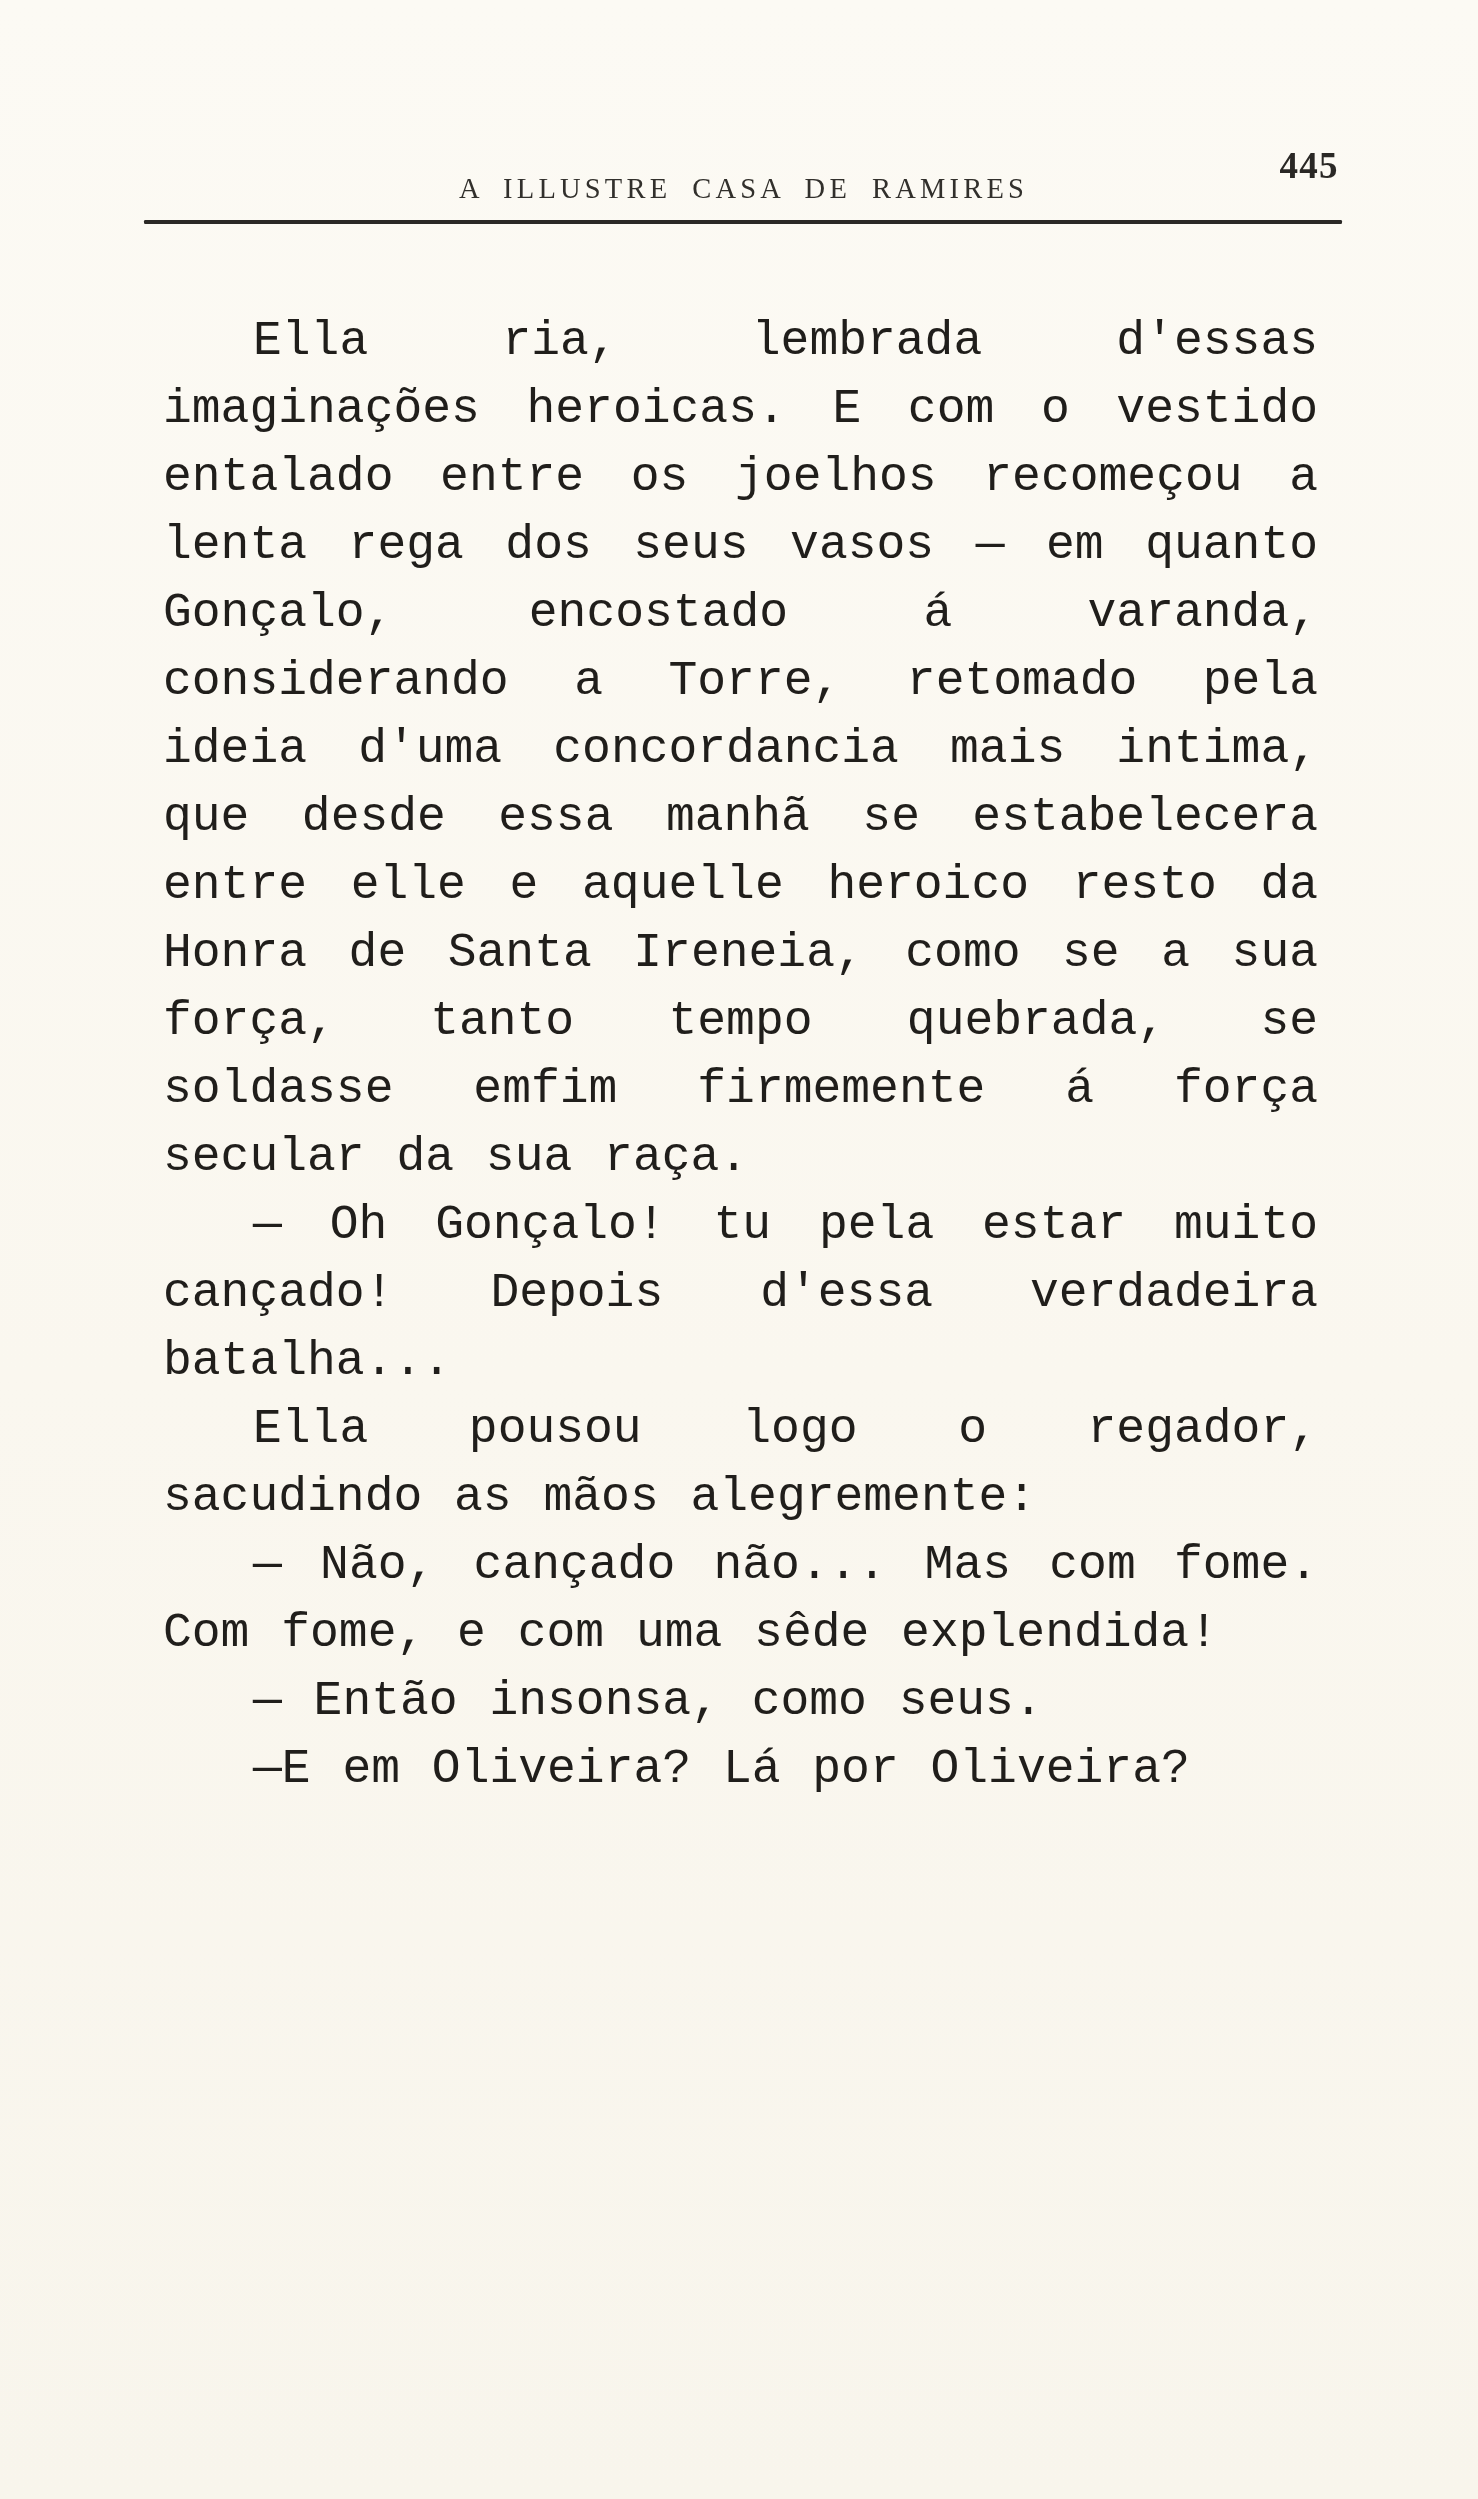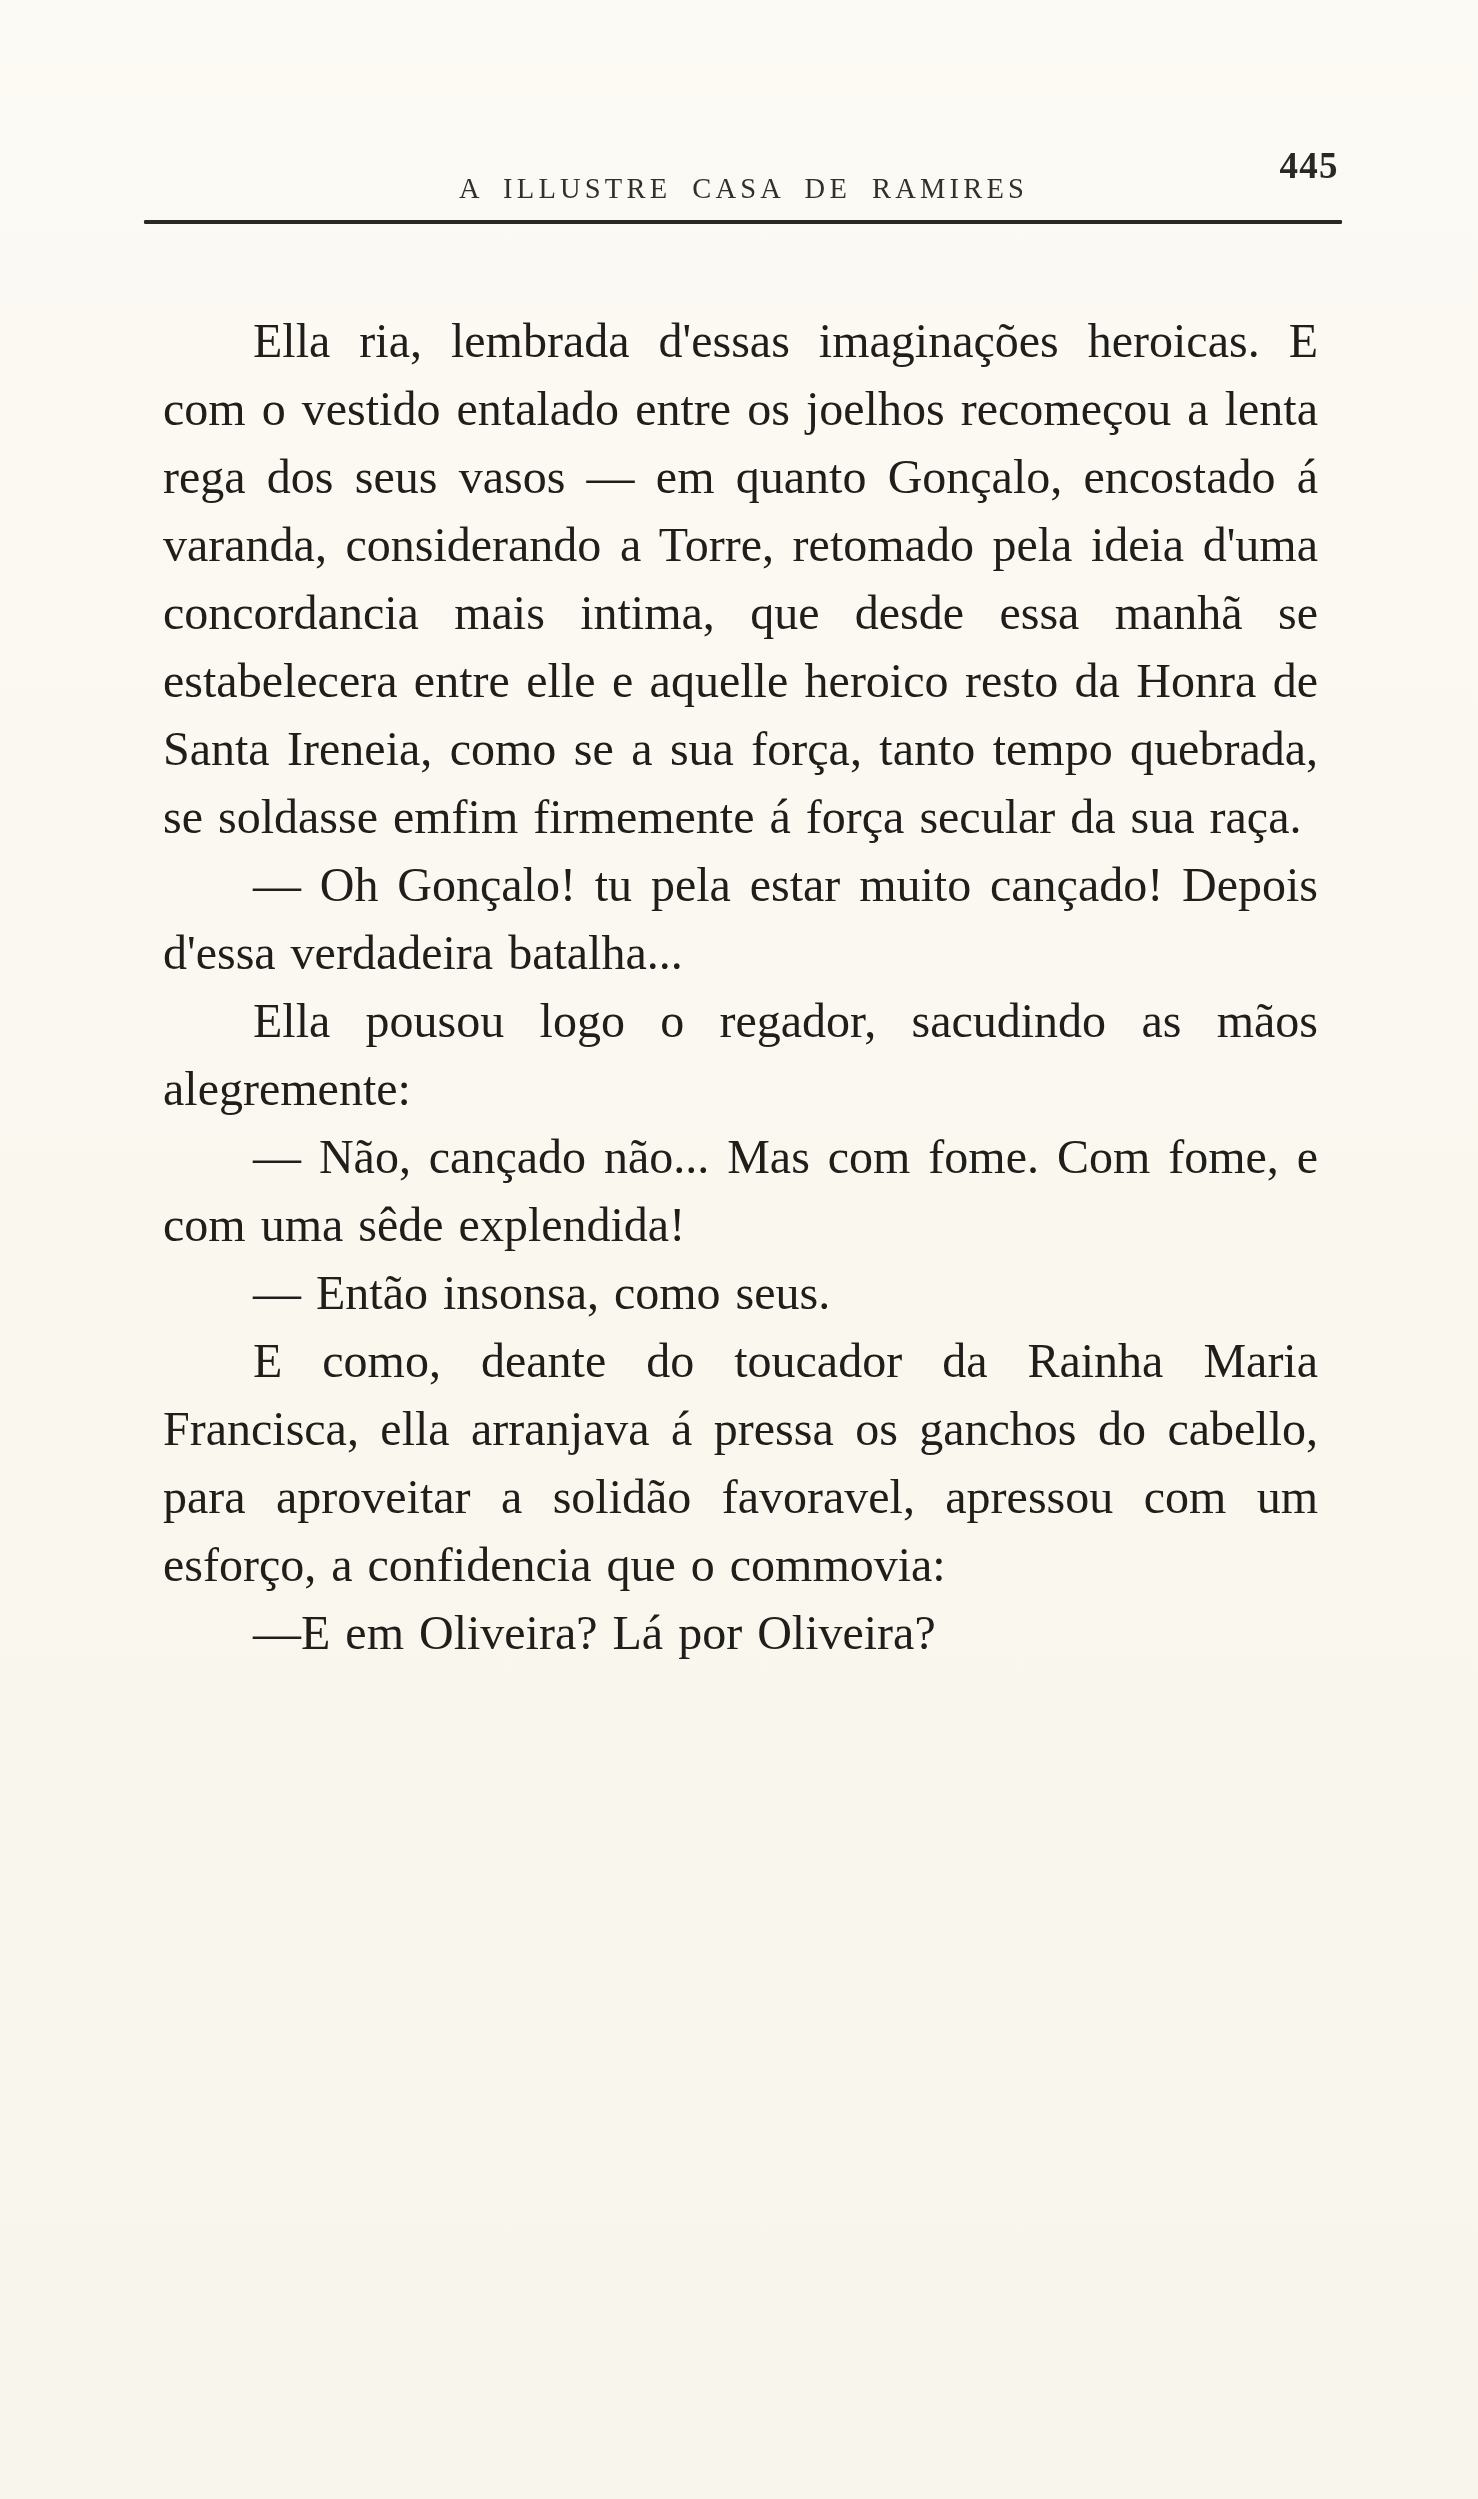--- a/index.html
+++ b/index.html
@@ -66,38 +66,38 @@
     font-size: 48px;
     line-height: 68px;
     text-align: justify;
     color: #201e1b;
     word-spacing: 3px;
   }
   .text-block p {
     margin: 0;
     padding: 0;
     text-indent: 90px;
+    font-family: Liberation Mono, monospace;
   }
 </style>
 </head>
 <body>
 
 <div class="page">
 
   <div class="page-header">
     <div class="page-header-title">A ILLUSTRE CASA DE RAMIRES</div>
     <div class="page-number">445</div>
   </div>
 
   <div class="header-rule"></div>
 
   <div class="text-block">
     <p>Ella ria, lembrada d'essas imaginações heroicas. E com o vestido entalado entre os joelhos recomeçou a lenta rega dos seus vasos — em quanto Gonçalo, encostado á varanda, considerando a Torre, retomado pela ideia d'uma concordancia mais intima, que desde essa manhã se estabelecera entre elle e aquelle heroico resto da Honra de Santa Ireneia, como se a sua força, tanto tempo quebrada, se soldasse emfim firmemente á força secular da sua raça.</p>
     <p>— Oh Gonçalo! tu pela estar muito cançado! Depois d'essa verdadeira batalha...</p>
     <p>Ella pousou logo o regador, sacudindo as mãos alegremente:</p>
     <p>— Não, cançado não... Mas com fome. Com fome, e com uma sêde explendida!</p>
     <p>— Então insonsa, como seus.</p>
-    <p>E como, deante do toucador da Rainha Maria Francisca, ella arranjava á pressa os ganchos do cabello, para aproveitar a solidão favoravel, apressou com um esforço, a confidencia que o commovia:</p>
     <p>—E em Oliveira? Lá por Oliveira?</p>
   </div>
 
 </div>
 
 
 </body></html>

